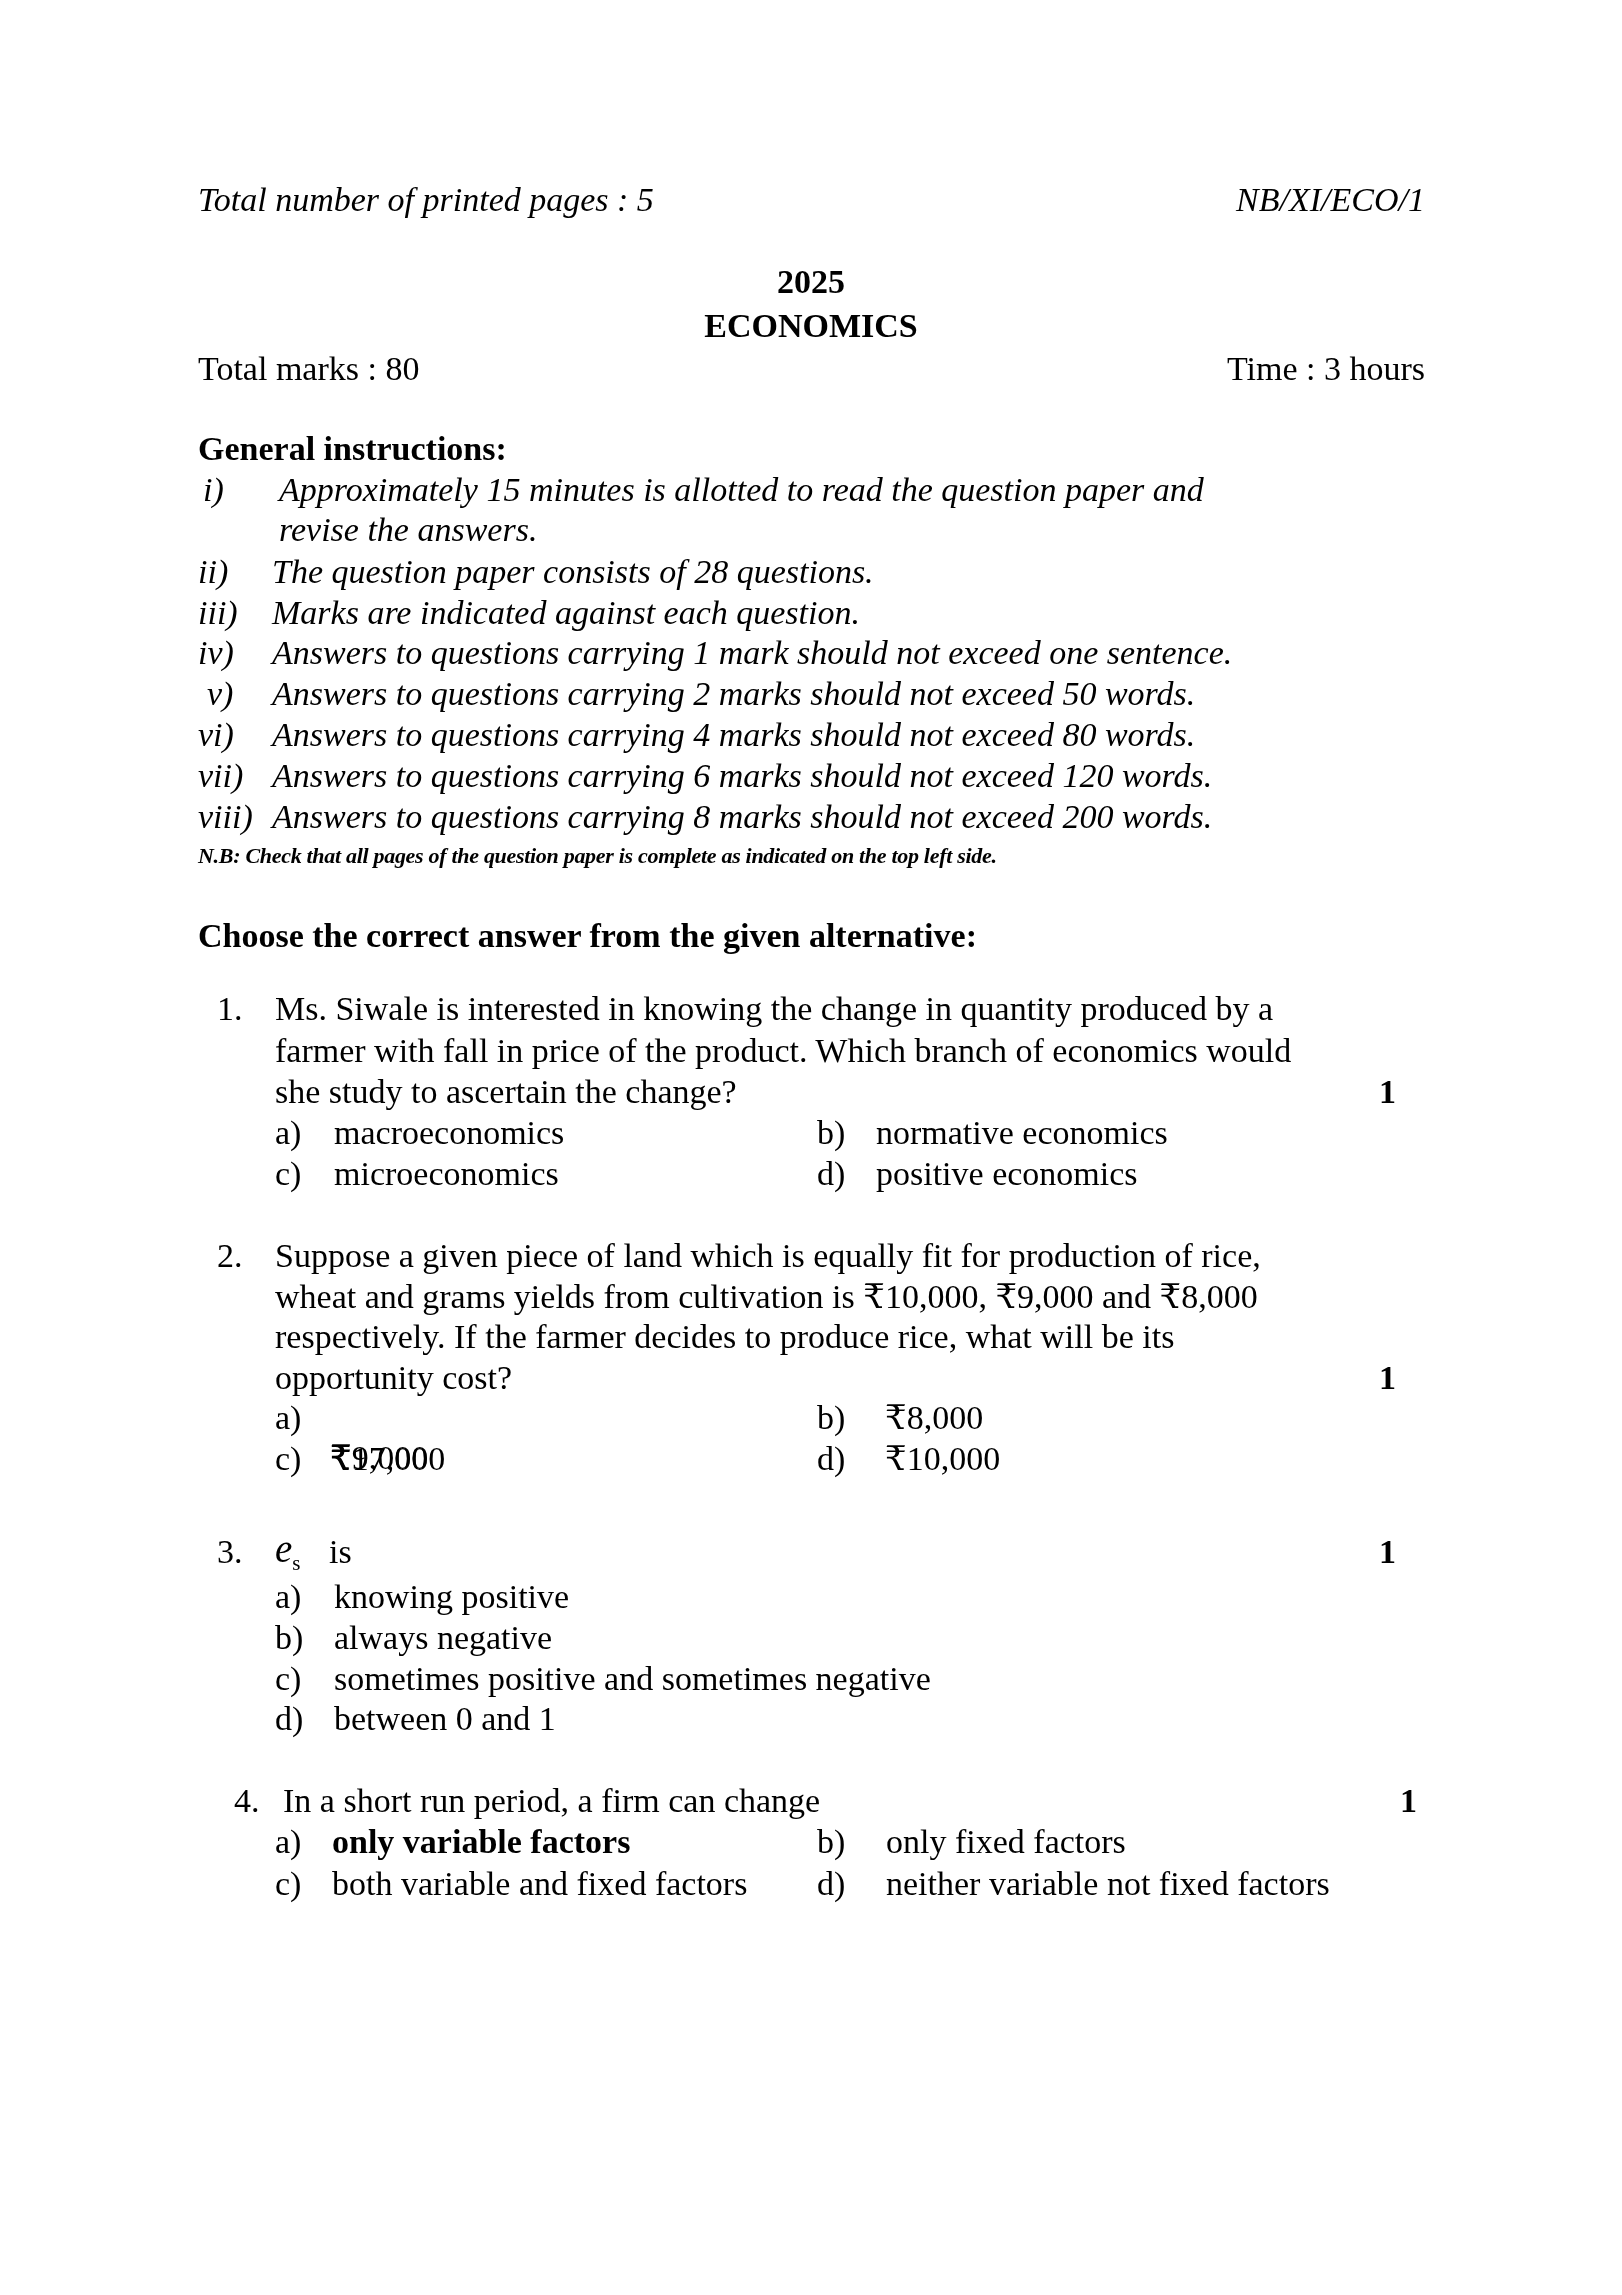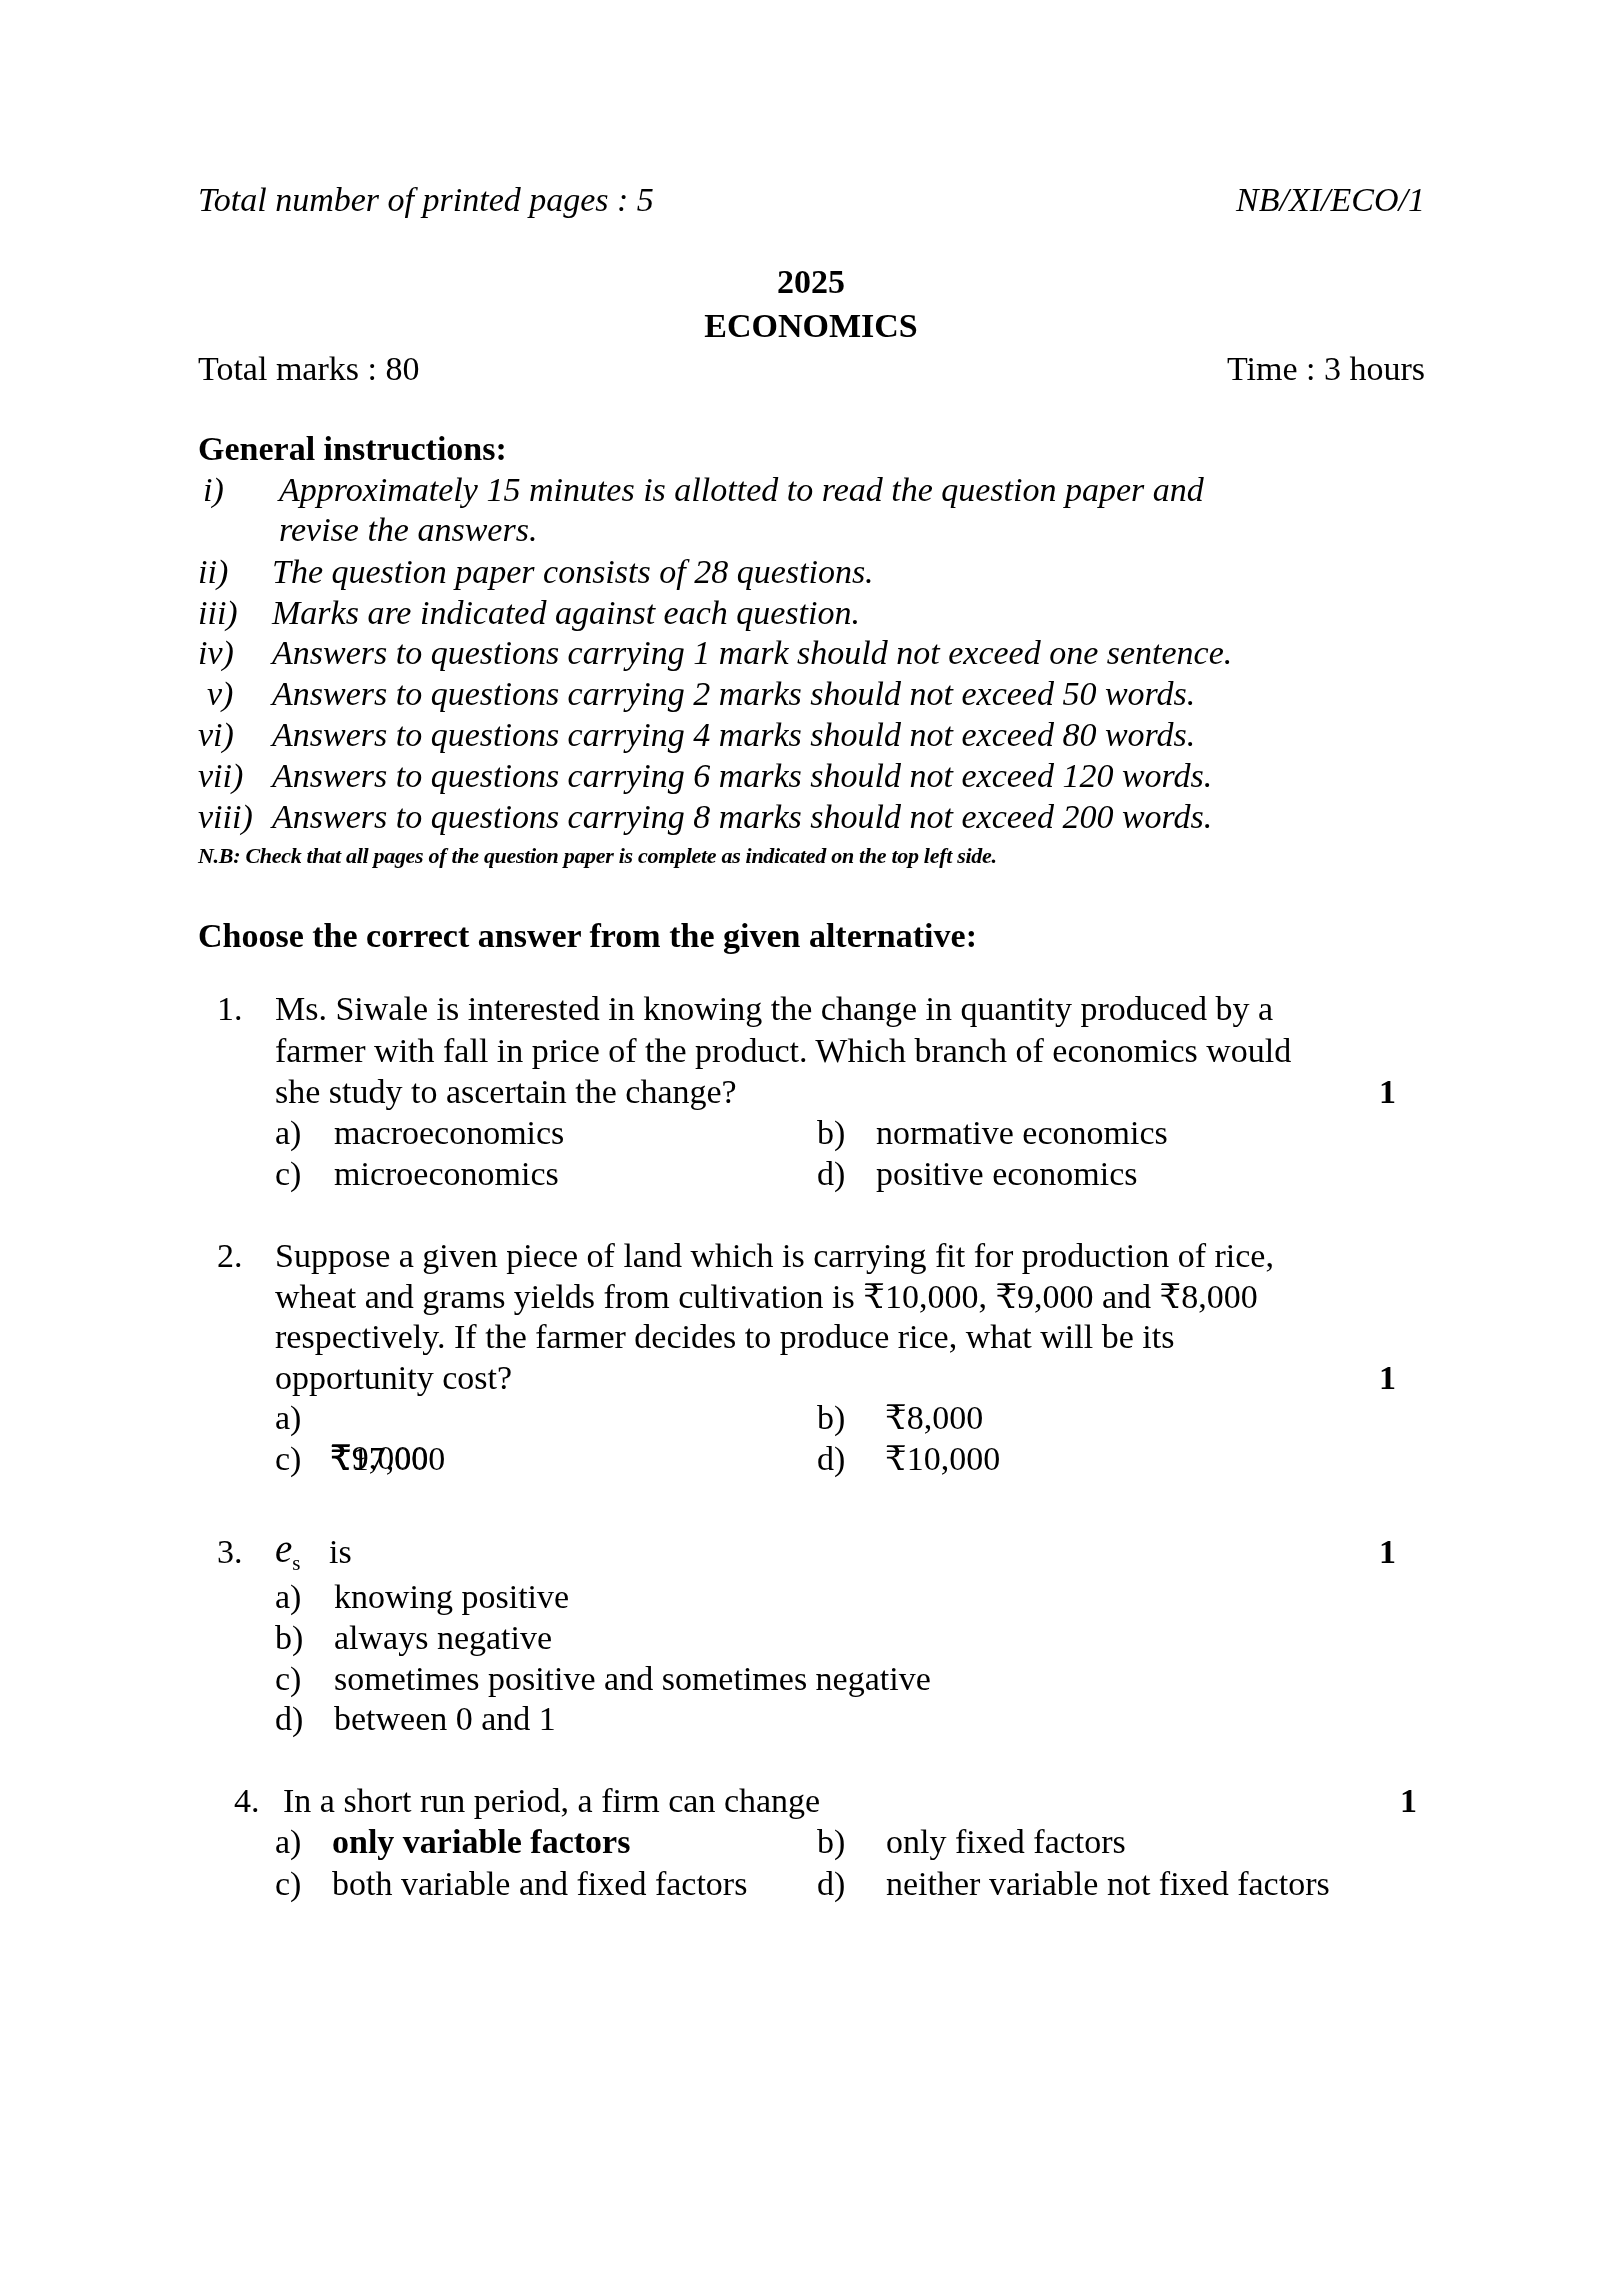--- a/index.html
+++ b/index.html
@@ -67,21 +67,21 @@
   <div class="t" style="left:817px; top:1113px;">b)</div>
   <div class="t" style="left:876px; top:1113px;">normative economics</div>
   <div class="t" style="left:275px; top:1154px;">c)</div>
   <div class="t" style="left:334px; top:1154px;">microeconomics</div>
   <div class="t" style="left:817px; top:1154px;">d)</div>
   <div class="t" style="left:876px; top:1154px;">positive economics</div>
 </div>
 
 <div>
   <div class="t" style="left:217px; top:1236px;">2.</div>
-  <div class="t" style="left:275px; top:1236px;">Suppose a given piece of land which is carrying fit for production of rice,</div>
+  <div class="t" style="left:275px; top:1236px;">Suppose a given piece of land which is equally fit for production of rice,</div>
   <div class="t" style="left:275px; top:1277px;">wheat and grams yields from cultivation is ₹10,000, ₹9,000 and ₹8,000</div>
   <div class="t" style="left:275px; top:1317px;">respectively. If the farmer decides to produce rice, what will be its</div>
   <div class="t" style="left:275px; top:1358px;">opportunity cost?</div>
   <div class="t b" style="left:1379px; top:1358px;">1</div>
   <div class="t" style="left:275px; top:1398px;">a)</div>
   <div class="t" style="left:330px; top:1398px;margin-top:40px;">₹9,000</div>
   <div class="t" style="left:817px; top:1398px;">b)</div>
   <div class="t" style="left:885px; top:1398px;">₹8,000</div>
   <div class="t" style="left:275px; top:1439px;">c)</div>
   <div class="t" style="left:330px; top:1439px;">₹17,000</div>

